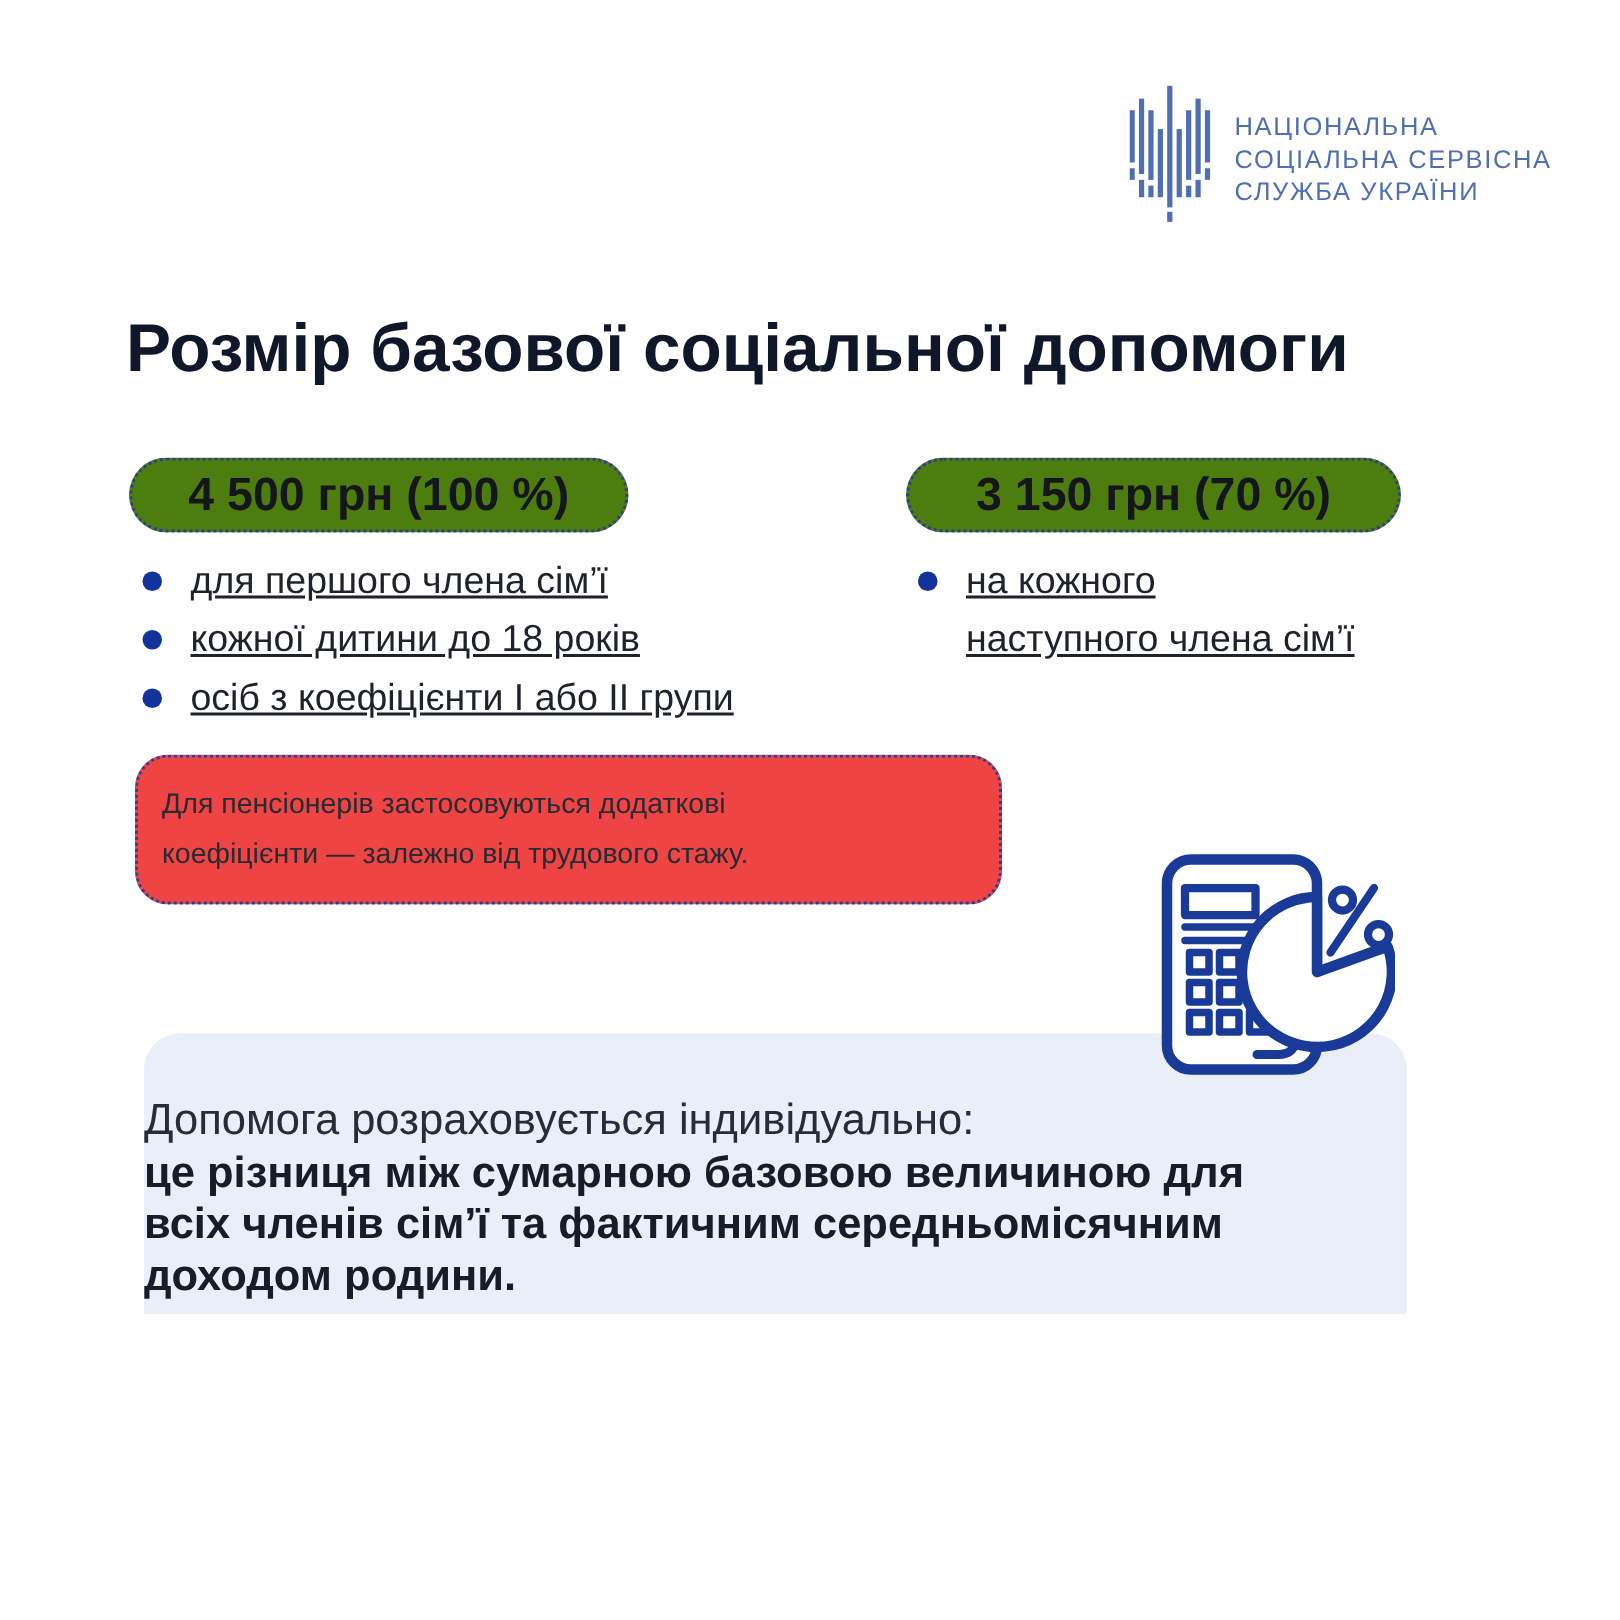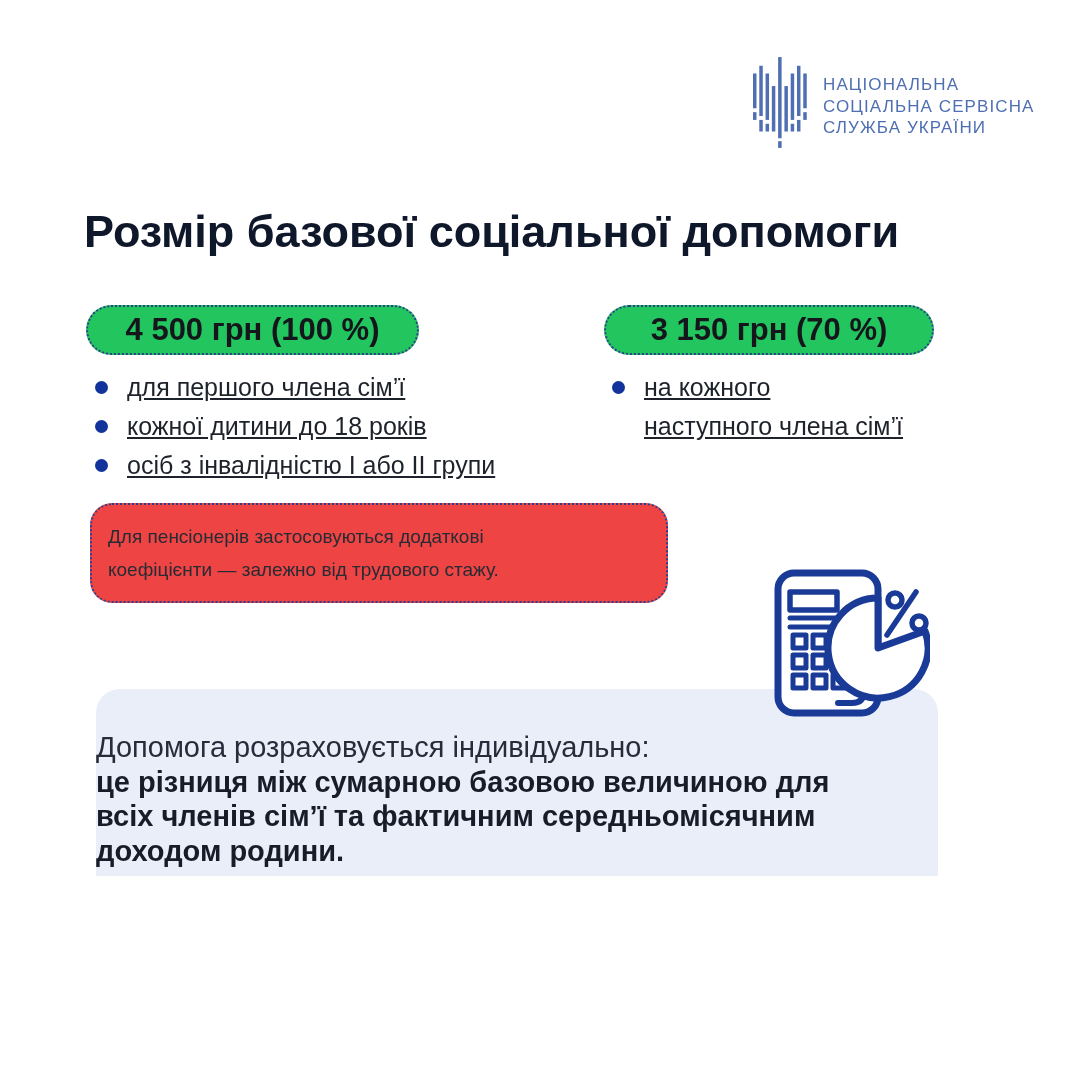--- a/index.html
+++ b/index.html
@@ -14,21 +14,21 @@
     color:#4f6fb2;font-size:17px;line-height:21.5px;letter-spacing:1.1px;
     font-weight:400;
   }
   
   .title{
     position:absolute;left:84px;top:206px;white-space:nowrap;
     font-size:45px;font-weight:700;color:#0f172a;letter-spacing:0px;
   }
   
   .badge{
-    position:absolute;top:305px;height:46px;background:#22c55e;
+    position:absolute;top:305px;height:46px;background:#4d7c0f;
     border:2px dotted #2b3f8c;border-radius:27px;
     display:flex;align-items:center;justify-content:center;
     font-size:31px;font-weight:700;color:#14161c;white-space:nowrap;
   }
   .badge-1{left:86px;width:329px;}
   .badge-2{left:604px;width:326px;}
   
   .list{position:absolute;top:374px;margin:0;padding:0;list-style:none;}
   .list-left{left:95px;}
   .list-right{left:612px;width:330px;}
@@ -101,21 +101,21 @@
     <li>
       <span class="dot"></span>
       <span class="txt">для першого члена сім’ї</span>
     </li>
     <li>
       <span class="dot"></span>
       <span class="txt">кожної дитини до 18 років</span>
     </li>
     <li>
       <span class="dot"></span>
-      <span class="txt">осіб з інвалідністю І або ІІ групи</span>
+      <span class="txt">осіб з коефіцієнти І або ІІ групи</span>
     </li>
   </ul>
 
   <ul class="list list-right">
     <li>
       <span class="dot"></span>
       <span class="txt">на кожного
 наступного члена сім’ї</span>
     </li>
   </ul>

